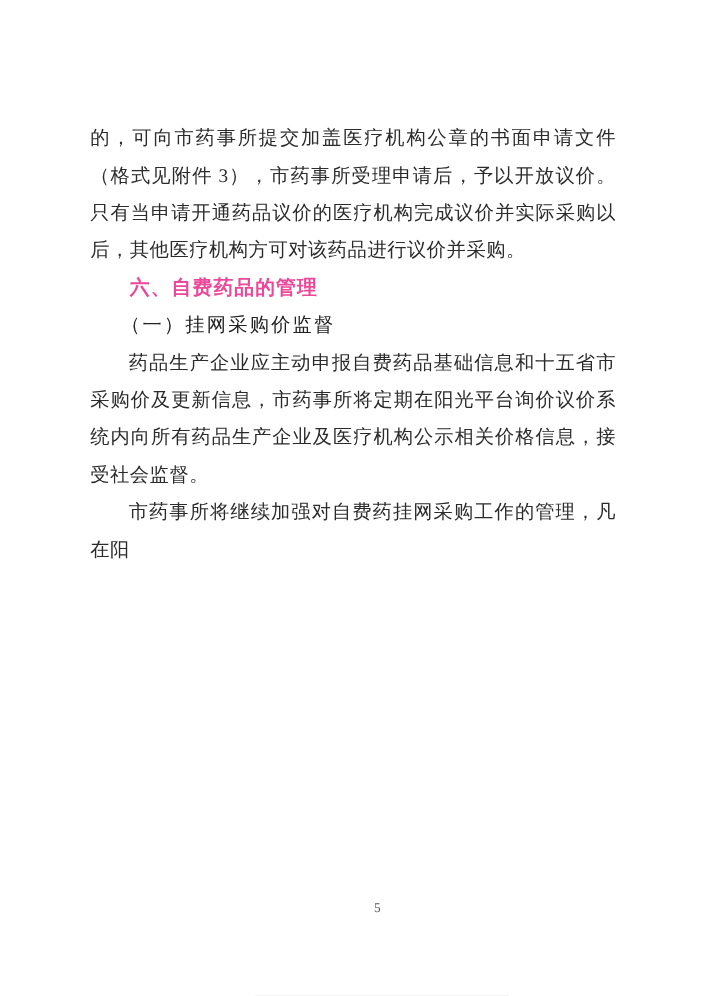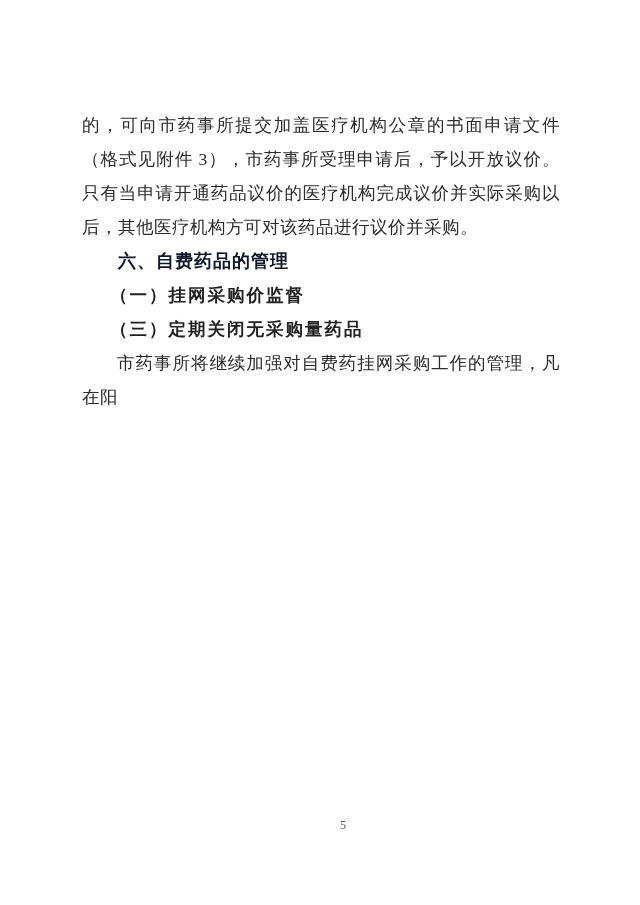--- a/index.html
+++ b/index.html
@@ -35,28 +35,28 @@
     margin: 0;
     text-indent: 0;
   }
   .section-heading {
     margin: 0;
     font-size: 18px;
     line-height: 34px;
     font-weight: bold;
     text-indent: 2em;
     letter-spacing: 1px;
-    color: #0f172a;
+    color: #ec4899;
     font-family: "Liberation Sans", "DejaVu Sans", sans-serif;
   }
   .subsection-heading {
     margin: 0;
     font-size: 17.5px;
     line-height: 34px;
-    font-weight: bold;
+    font-weight: normal;
     text-indent: 1.6em;
     letter-spacing: 2px;
     color: #222222;
   }
   .page-number {
     position: absolute;
     left: 0;
     right: 0;
     top: 818px;
     text-align: center;
@@ -66,17 +66,17 @@
   }
 </style>
 </head>
 <body>
 
 <div class="page">
   <div class="content">
     <p class="para-continued">的，可向市药事所提交加盖医疗机构公章的书面申请文件（格式见附件 3），市药事所受理申请后，予以开放议价。只有当申请开通药品议价的医疗机构完成议价并实际采购以后，其他医疗机构方可对该药品进行议价并采购。</p>
     <h2 class="section-heading">六、自费药品的管理</h2>
     <h3 class="subsection-heading">（一）挂网采购价监督</h3>
-    <h3 class="subsection-heading">（三）定期关闭无采购量药品</h3>
+    <p class="para">药品生产企业应主动申报自费药品基础信息和十五省市采购价及更新信息，市药事所将定期在阳光平台询价议价系统内向所有药品生产企业及医疗机构公示相关价格信息，接受社会监督。</p>
     <p class="para">市药事所将继续加强对自费药挂网采购工作的管理，凡在阳</p>
   </div>
   <div class="page-number">5</div>
 </div>
 
 </body></html>

